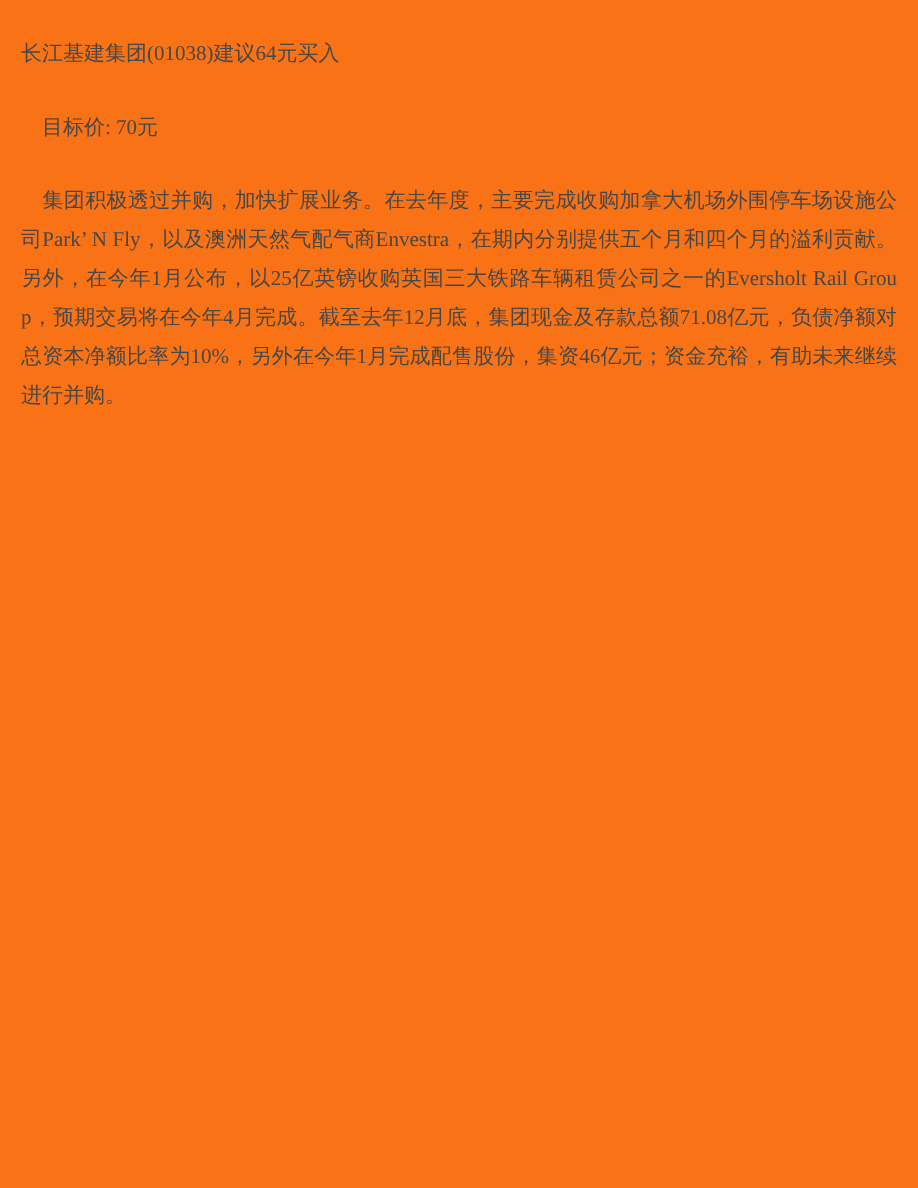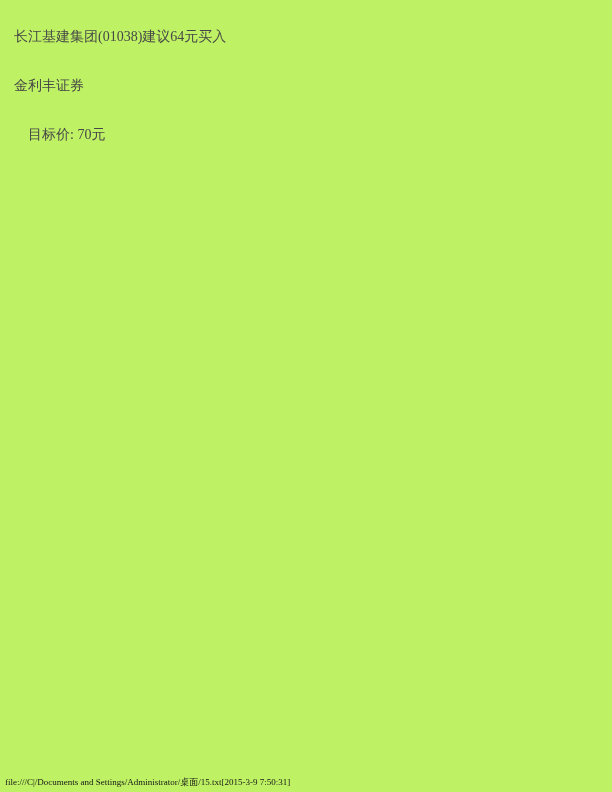--- a/index.html
+++ b/index.html
@@ -4,21 +4,21 @@
 <style>
   html, body {
     margin: 0;
     padding: 0;
     background: #ffffff;
   }
   .page {
     position: relative;
     width: 612px;
     height: 792px;
-    background: #bef264;
+    background: #f97316;
     overflow: hidden;
     font-family: "Liberation Serif", "DejaVu Serif", serif;
   }
   .content {
     position: absolute;
     top: 0;
     left: 0;
     right: 0;
     padding: 24px 14px 0 14px;
     color: #474747;
@@ -44,24 +44,23 @@
   }
 </style>
 </head>
 <body>
 
 <div class="page">
   <div class="content">
 
     <p class="block">长江基建集团(01038)建议64元买入</p>
 
-    <p class="block">金利丰证券</p>
 
 
     <p class="block">　目标价: 70元</p>
 
 
 
+    <p class="block">　集团积极透过并购，加快扩展业务。在去年度，主要完成收购加拿大机场外围停车场设施公司Park’ N Fly，以及澳洲天然气配气商Envestra，在期内分别提供五个月和四个月的溢利贡献。另外，在今年1月公布，以25亿英镑收购英国三大铁路车辆租赁公司之一的Eversholt Rail Group，预期交易将在今年4月完成。截至去年12月底，集团现金及存款总额71.08亿元，负债净额对总资本净额比率为10%，另外在今年1月完成配售股份，集资46亿元；资金充裕，有助未来继续进行并购。</p>
 
   </div>
 
-  <div class="footer">file:///C|/Documents and Settings/Administrator/桌面/15.txt[2015-3-9 7:50:31]</div>
 </div>
 
 </body></html>

